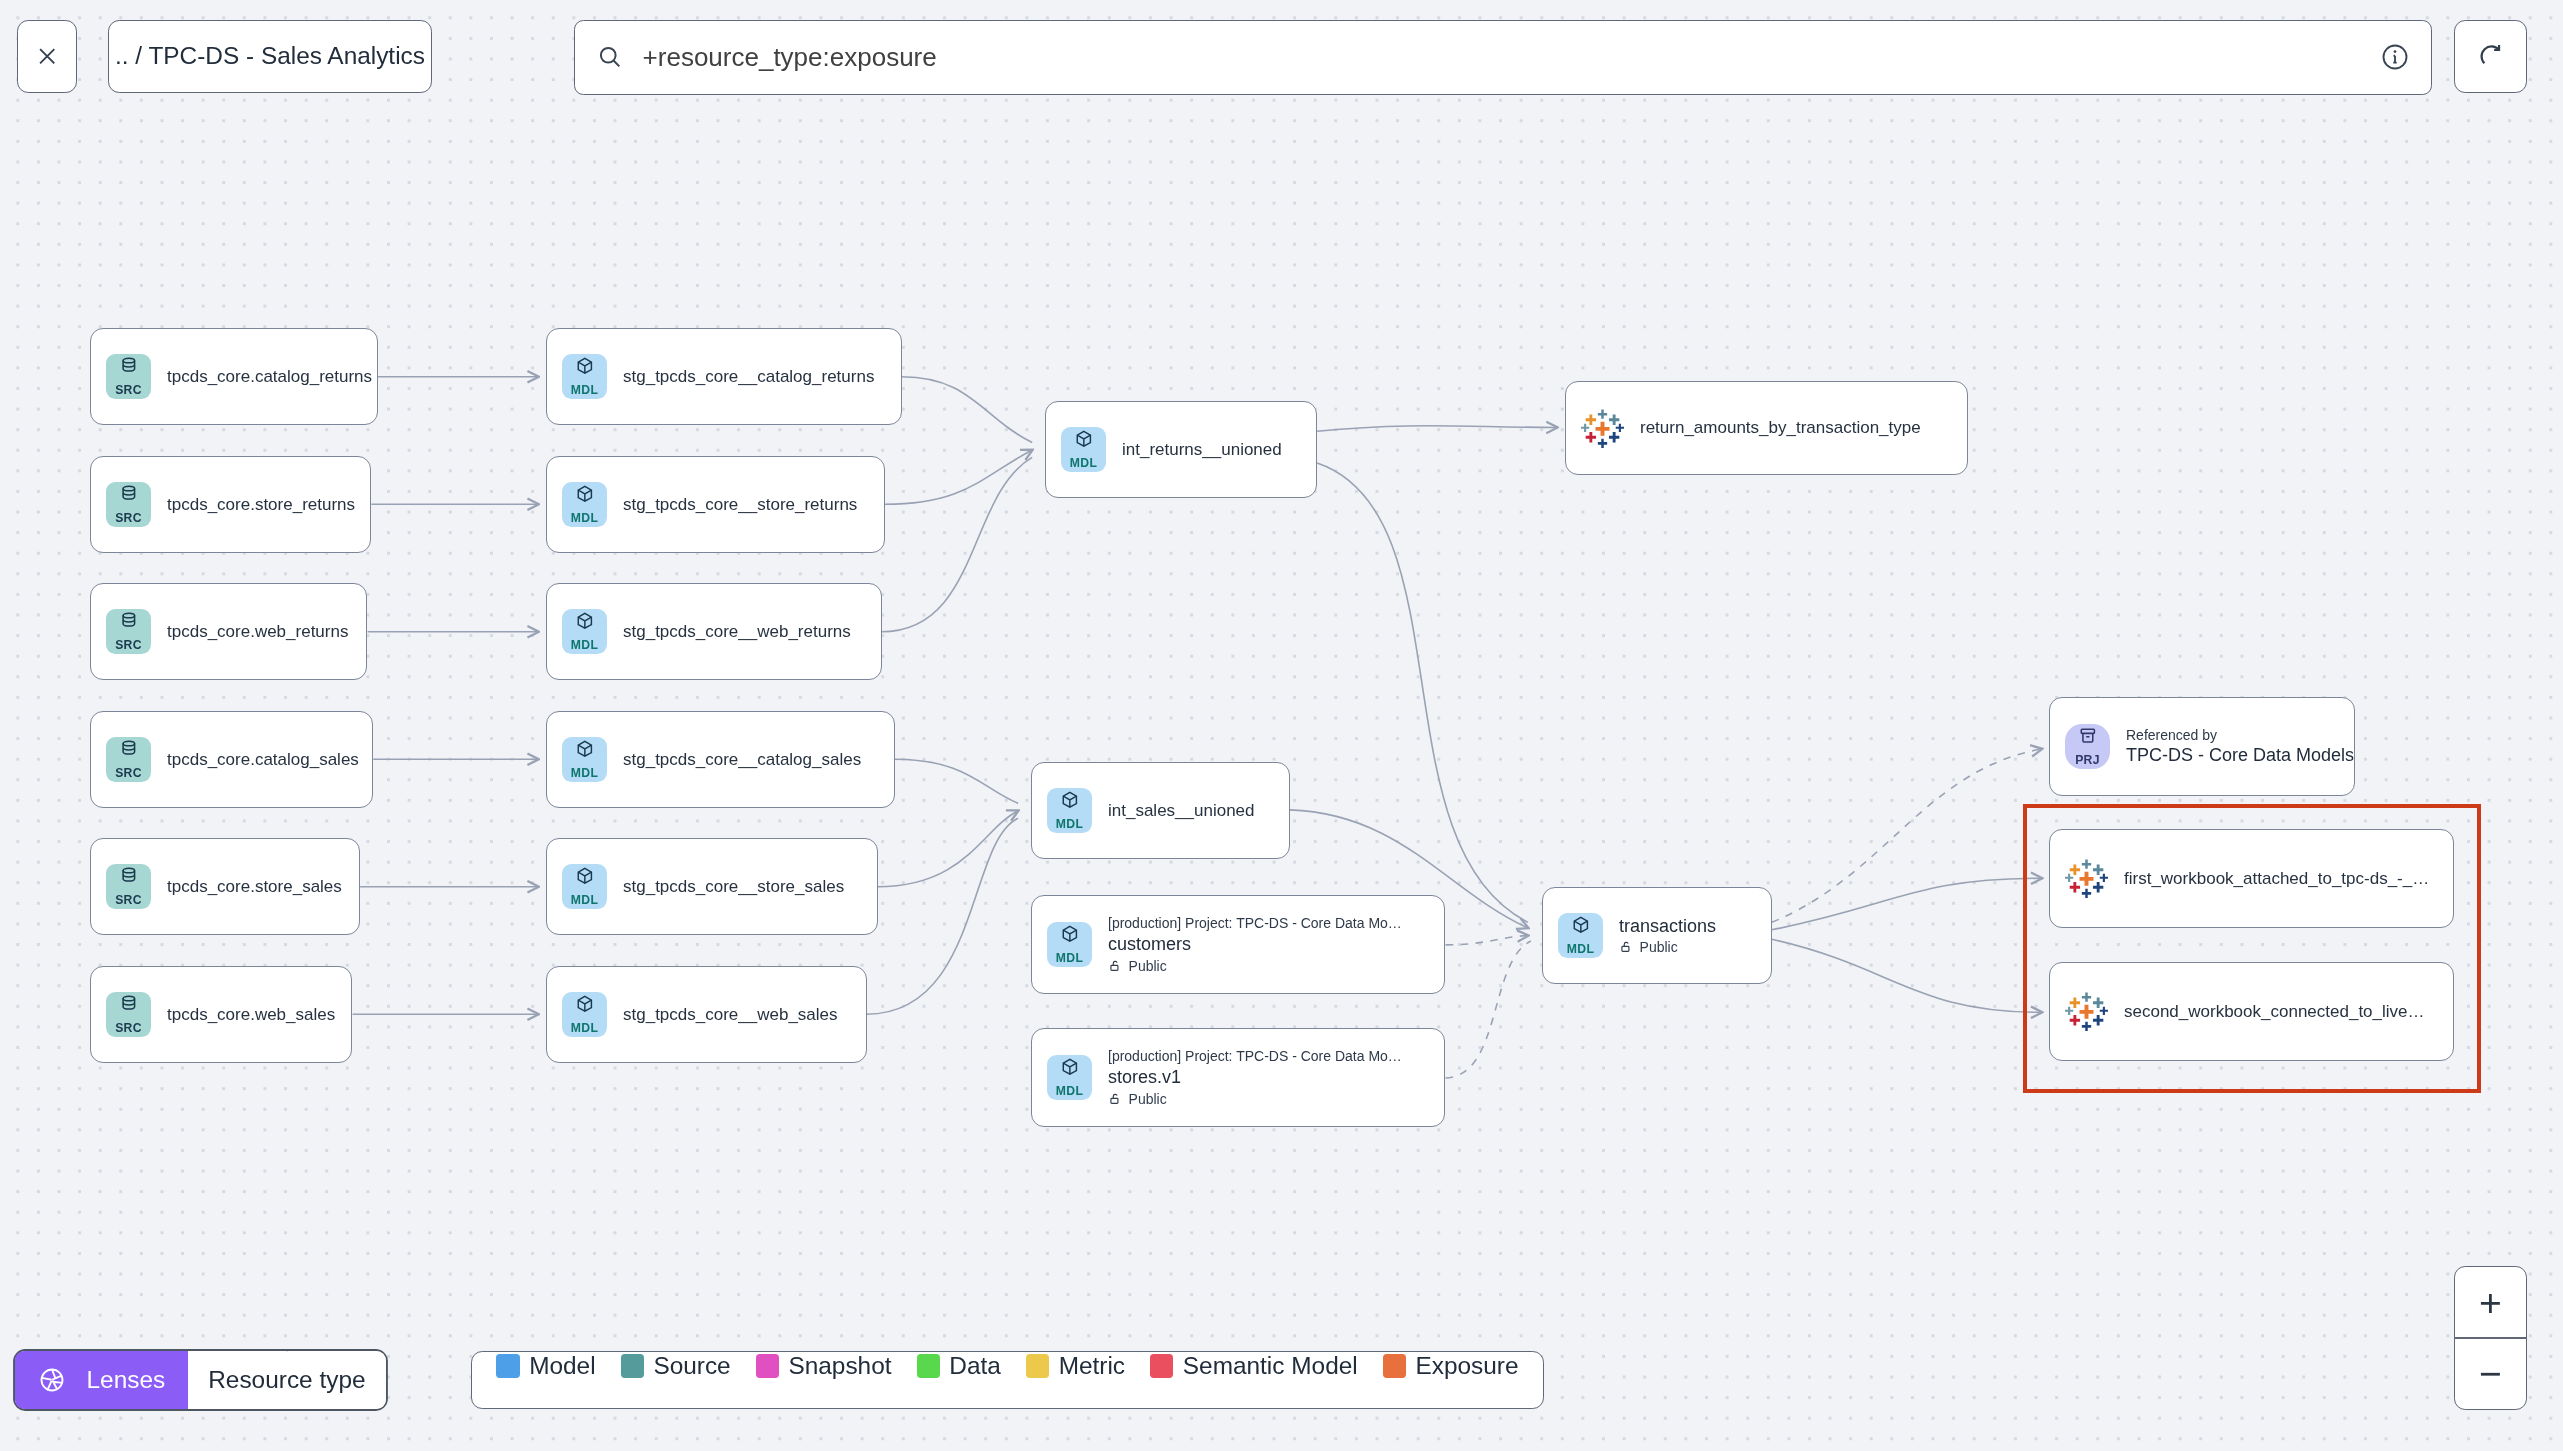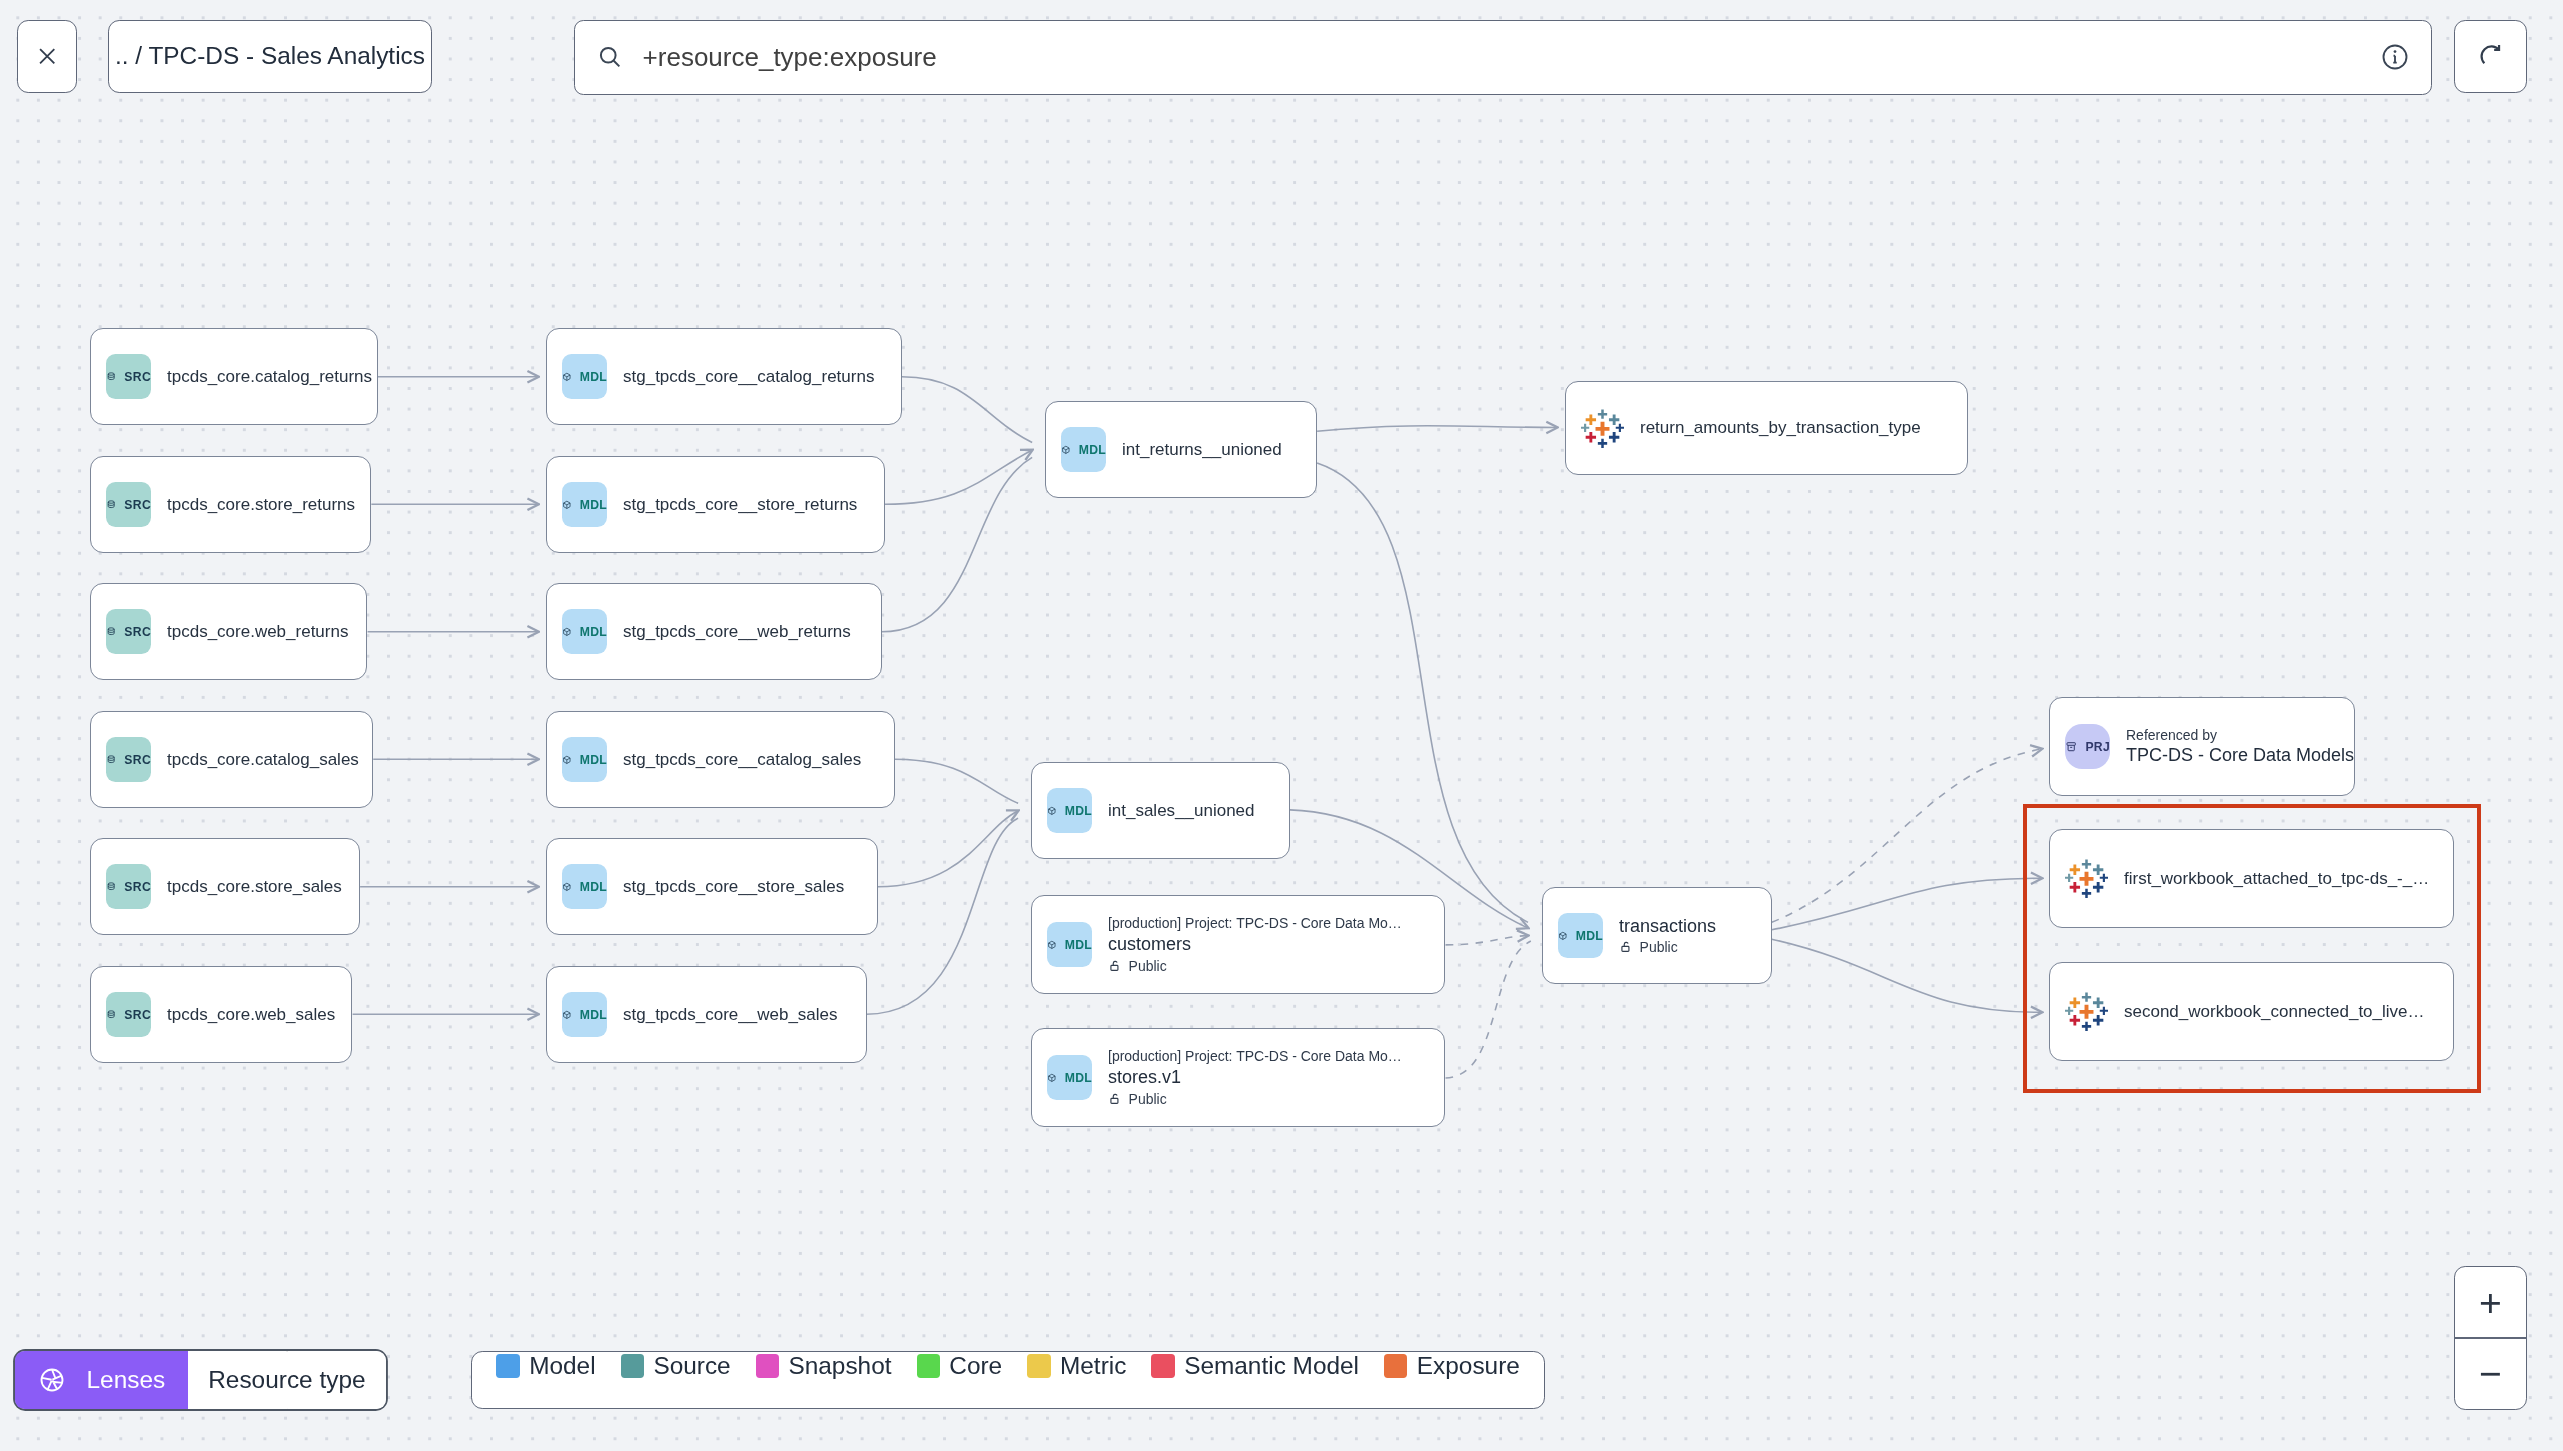--- a/index.html
+++ b/index.html
@@ -22,21 +22,21 @@
   
   .node{
     position:absolute;z-index:2;box-sizing:border-box;
     background:#ffffff;border:1.4px solid #7c8698;border-radius:13px;
     display:flex;align-items:center;gap:16px;padding:0 15px;
     white-space:nowrap;overflow:hidden;
   }
   .node-label{font-size:17px;color:#273240;text-align:right;}
   .chip{
     flex:0 0 auto;width:45px;height:45px;border-radius:9.4px;
-    display:flex;align-items:center;justify-content:center;
+    display:flex;flex-direction:column;align-items:center;justify-content:center;
     gap:8px;
   }
   .chip svg{display:block}
   .chip-label{font-size:12.2px;font-weight:bold;letter-spacing:0.3px;}
   .chip-src{background:#a7d7d2;color:#1b3a50;}
   .chip-mdl{background:#b5dcf6;color:#0f766e;}
   .chip-prj{background:#c6c9f5;color:#30386a;border-radius:17px;}
   .node-lines{display:flex;flex-direction:column;gap:2.8px;min-width:0;}
   .node-context{font-size:14px;color:#2e3949;}
   .node-title{font-size:18px;color:#222d3c;}
@@ -437,21 +437,21 @@
   <span class="legend-item">
     <span class="legend-chip" style="background: rgb(86, 155, 155);"></span>
     <span>Source</span>
   </span>
   <span class="legend-item">
     <span class="legend-chip" style="background: rgb(224, 80, 192);"></span>
     <span>Snapshot</span>
   </span>
   <span class="legend-item">
     <span class="legend-chip" style="background: rgb(89, 215, 77);"></span>
-    <span>Core</span>
+    <span>Data</span>
   </span>
   <span class="legend-item">
     <span class="legend-chip" style="background: rgb(236, 201, 75);"></span>
     <span>Metric</span>
   </span>
   <span class="legend-item">
     <span class="legend-chip" style="background: rgb(234, 79, 96);"></span>
     <span>Semantic Model</span>
   </span>
   <span class="legend-item">

